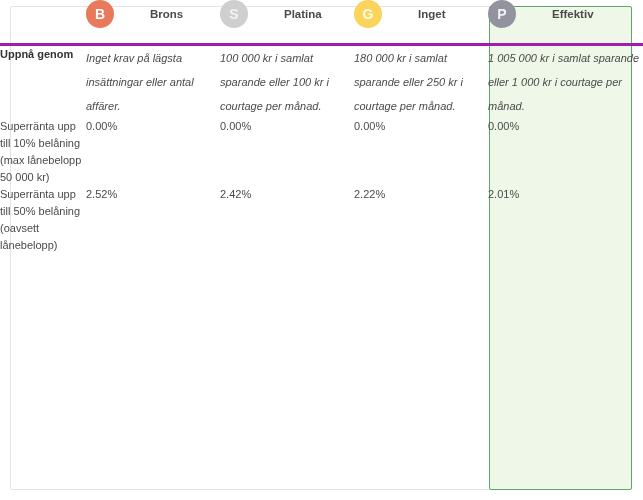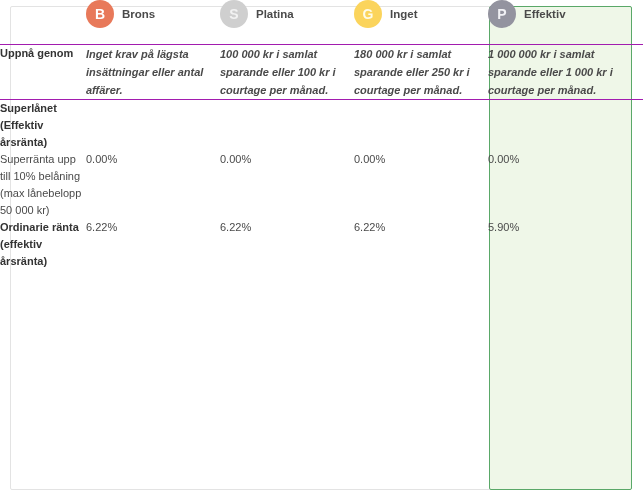--- a/index.html
+++ b/index.html
@@ -89,44 +89,44 @@
   }
   .badge.bronze   { background: #e8795a; }
   .badge.silver   { background: #cfcfcf; color: #f2f2f2; }
   .badge.gold     { background: #fbd45c; color: #fefbe8; }
   .badge.platinum { background: #93939f; color: #f0f0f4; }
 
   .tier-name {
     font-size: 11.5px;
     color: #4a4a4a;
     white-space: nowrap;
+    margin-left: 28px;
   }
 
   
   .row-sep td {
-    border-top: 1px solid #a21caf;
+    border-top: 3px solid #a21caf;
   }
   .lbl {
     padding: 12px 8px 12px 10px;
     font-size: 11px;
     line-height: 17px;
     color: #4a4a4a;
   }
   .lbl.strong { font-weight: bold; color: #333333; }
 
   .val {
     padding: 12px 10px 12px 10px;
     font-size: 11px;
     line-height: 17px;
     color: #4a4a4a;
   }
   .val.italic {
     font-style: italic;
-    line-height: 18px;
-    font-weight: bold;
+    line-height: 24px;
   }
   .feat-pad { padding-left: 14px; }
 </style>
 </head>
 <body>
 
 <div class="card"></div>
 <div class="featured-col"></div>
 
 <table class="tiers">
@@ -166,43 +166,36 @@
       </th>
     </tr>
   </thead>
   <tbody>
 
     <tr class="row-sep">
       <td class="lbl strong">Uppnå genom</td>
       <td class="val italic">Inget krav på lägsta insättningar eller antal affärer.</td>
       <td class="val italic">100 000 kr i samlat sparande eller 100 kr i courtage per månad.</td>
       <td class="val italic">180 000 kr i samlat sparande eller 250 kr i courtage per månad.</td>
-      <td class="val italic feat-pad">1 000 000 kr i samlat sparande eller 1 000 kr i courtage per månad.</td>
-    </tr>
-
-    <tr class="row-sep">
-      <td class="lbl strong">Superlånet (Effektiv årsränta)</td>
-      <td class="val"></td>
-      <td class="val"></td>
-      <td class="val"></td>
-      <td class="val feat-pad"></td>
-    </tr>
+      <td class="val italic feat-pad">1 005 000 kr i samlat sparande eller 1 000 kr i courtage per månad.</td>
+    </tr>
+
 
     <tr>
       <td class="lbl">Superränta upp till 10% belåning (max lånebelopp 50 000 kr)</td>
       <td class="val">0.00%</td>
       <td class="val">0.00%</td>
       <td class="val">0.00%</td>
       <td class="val feat-pad">0.00%</td>
     </tr>
 
 
-
     <tr>
-      <td class="lbl strong">Ordinarie ränta (effektiv årsränta)</td>
-      <td class="val">6.22%</td>
-      <td class="val">6.22%</td>
-      <td class="val">6.22%</td>
-      <td class="val feat-pad">5.90%</td>
-    </tr>
+      <td class="lbl">Superränta upp till 50% belåning (oavsett lånebelopp)</td>
+      <td class="val">2.52%</td>
+      <td class="val">2.42%</td>
+      <td class="val">2.22%</td>
+      <td class="val feat-pad">2.01%</td>
+    </tr>
+
 
   </tbody>
 </table>
 
 </body></html>

